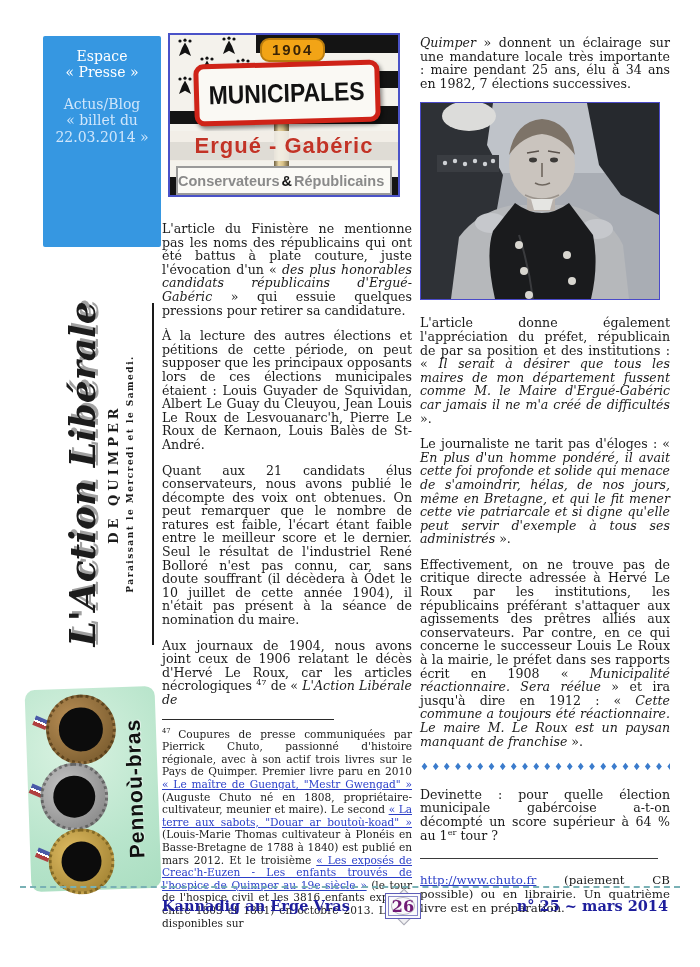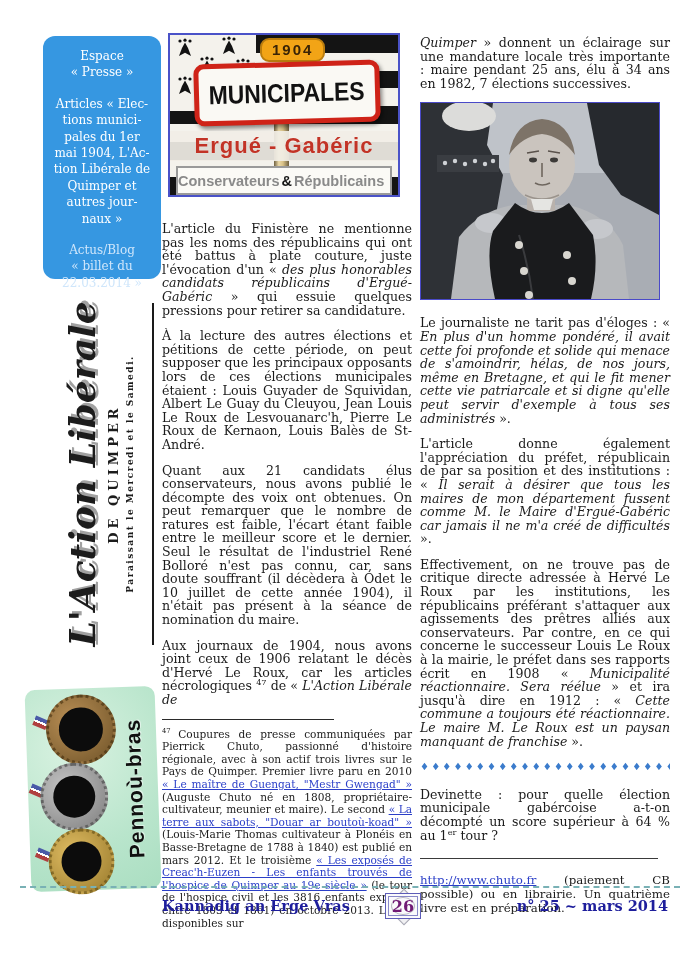--- a/index.html
+++ b/index.html
@@ -1,22 +1,22 @@
 <!DOCTYPE html>
 <html><head>
 <meta charset="utf-8">
 <style>
   html,body{margin:0;padding:0;background:#ffffff;}
   .page{position:relative;width:700px;height:967px;background:#fff;overflow:hidden;
         font-family:"DejaVu Serif",serif;color:#1b1b1b;}
 
   
-  .sidebar-box{position:absolute;left:43px;top:36px;width:118px;height:243px;
-    background:#3697e1;border-radius:12px;color:#ffffff;text-align:center;
-    font-size:12px;line-height:16.4px;padding-top:12px;box-sizing:border-box;}
+  .sidebar-box{position:absolute;left:43px;top:36px;width:118px;height:211px;
+    background:#3697e1;border-radius:2px;color:#ffffff;text-align:center;
+    font-size:14px;line-height:16.4px;padding-top:12px;box-sizing:border-box;}
   .sidebar-box .blk{white-space:pre-line;margin:0 4px 15px 4px;}
   .sidebar-box .blk.light{color:#cfe6fb;}
 
   
   .flag{position:absolute;left:168px;top:33px;width:228px;height:160px;
     border:2px solid #4a52c8;box-sizing:content-box;overflow:hidden;
     background:repeating-linear-gradient(180deg,#141414 0 17.8px,#f4f2ec 17.8px 35.6px);
     font-family:"Liberation Sans",sans-serif;}
   .canton{position:absolute;left:0;top:0;width:86px;height:76px;background:#f4f2ec;}
   .badge-1904{position:absolute;left:90px;top:3px;background:#f2a416;border:2px solid #b97c0e;
@@ -101,28 +101,20 @@
     font-weight:bold;font-size:16px;color:#701a75;}
 </style>
 </head>
 <body>
 
 <div class="page">
 
   <div class="sidebar-box">
     <div class="blk">Espace
 « Presse »</div>
-    <div class="blk">Articles « Elec-
-tions munici-
-pales du 1er
-mai 1904, L'Ac-
-tion Libérale de
-Quimper et
-autres jour-
-naux »</div>
     <div class="blk light">Actus/Blog
 « billet du
 22.03.2014 »</div>
   </div>
 
   <div class="flag">
     <div class="canton">
       <svg width="86" height="76" viewBox="0 0 86 76">
         <defs>
           <g id="erm" fill="#121212">
@@ -219,22 +211,22 @@
         <path d="M110,96 L132,96 L129,107 L113,107 Z" fill="#e5e5e2"></path>
         <path d="M94,100 Q121,120 148,100 L172,132 Q178,162 170,196 L74,196 Q64,152 72,128 Z" fill="#1a1b1d"></path>
         <path d="M98,132 Q108,164 112,196" stroke="#3a3b3e" stroke-width="2" fill="none"></path>
         <circle cx="98" cy="142" r="4" fill="#d8d6d0"></circle>
           <circle cx="103" cy="168" r="4" fill="#d8d6d0"></circle>
         <circle cx="108" cy="192" r="4" fill="#d8d6d0"></circle>
           <circle cx="146" cy="152" r="4" fill="#d8d6d0"></circle>
         <circle cx="151" cy="178" r="4" fill="#d8d6d0"></circle>
       </svg>
     </div>
+    <p><span>L'article donne également l'appréciation du préfet, républicain de par sa position et des institutions : « </span><span class="i">Il serait à désirer que tous les maires de mon département fussent comme M. le Maire d'Ergué-Gabéric car jamais il ne m'a créé de difficultés</span><span> ».</span></p>
     <p><span>Le journaliste ne tarit pas d'éloges : « </span><span class="i">En plus d'un homme pondéré, il avait cette foi profonde et solide qui menace de s'amoindrir, hélas, de nos jours, même en Bretagne, et qui le fit mener cette vie patriarcale et si digne qu'elle peut servir d'exemple à tous ses administrés</span><span> ».</span></p>
-    <p><span>L'article donne également l'appréciation du préfet, républicain de par sa position et des institutions : « </span><span class="i">Il serait à désirer que tous les maires de mon département fussent comme M. le Maire d'Ergué-Gabéric car jamais il ne m'a créé de difficultés</span><span> ».</span></p>
     <p><span>Effectivement, on ne trouve pas de critique directe adressée à Hervé Le Roux par les institutions, les républicains préférant s'attaquer aux agissements des prêtres alliés aux conservateurs. Par contre, en ce qui concerne le successeur Louis Le Roux à la mairie, le préfet dans ses rapports écrit en 1908 « </span><span class="i">Municipalité réactionnaire. Sera réélue</span><span> » et ira jusqu'à dire en 1912 : « </span><span class="i">Cette commune a toujours été réactionnaire. Le maire M. Le Roux est un paysan manquant de franchise</span><span> ».</span></p>
     <div class="diamonds">♦♦♦♦♦♦♦♦♦♦♦♦♦♦♦♦♦♦♦♦♦♦♦♦♦♦</div>
     <p><span>Devinette : pour quelle élection municipale gabércoise a-t-on décompté un score supérieur à 64 % au 1</span><span class="sup">er</span><span> tour ?</span></p>
     <hr class="rc-sep">
     <div class="chuto"><span class="lnk">http://www.chuto.fr</span><span> (paiement CB possible) ou en librairie. Un quatrième livre est en préparation.</span></div>
   </div>
 
   <div class="dashed-line"></div>
   <div class="footer-left">Kannadig an Erge Vras</div>
   <div class="page-badge">

